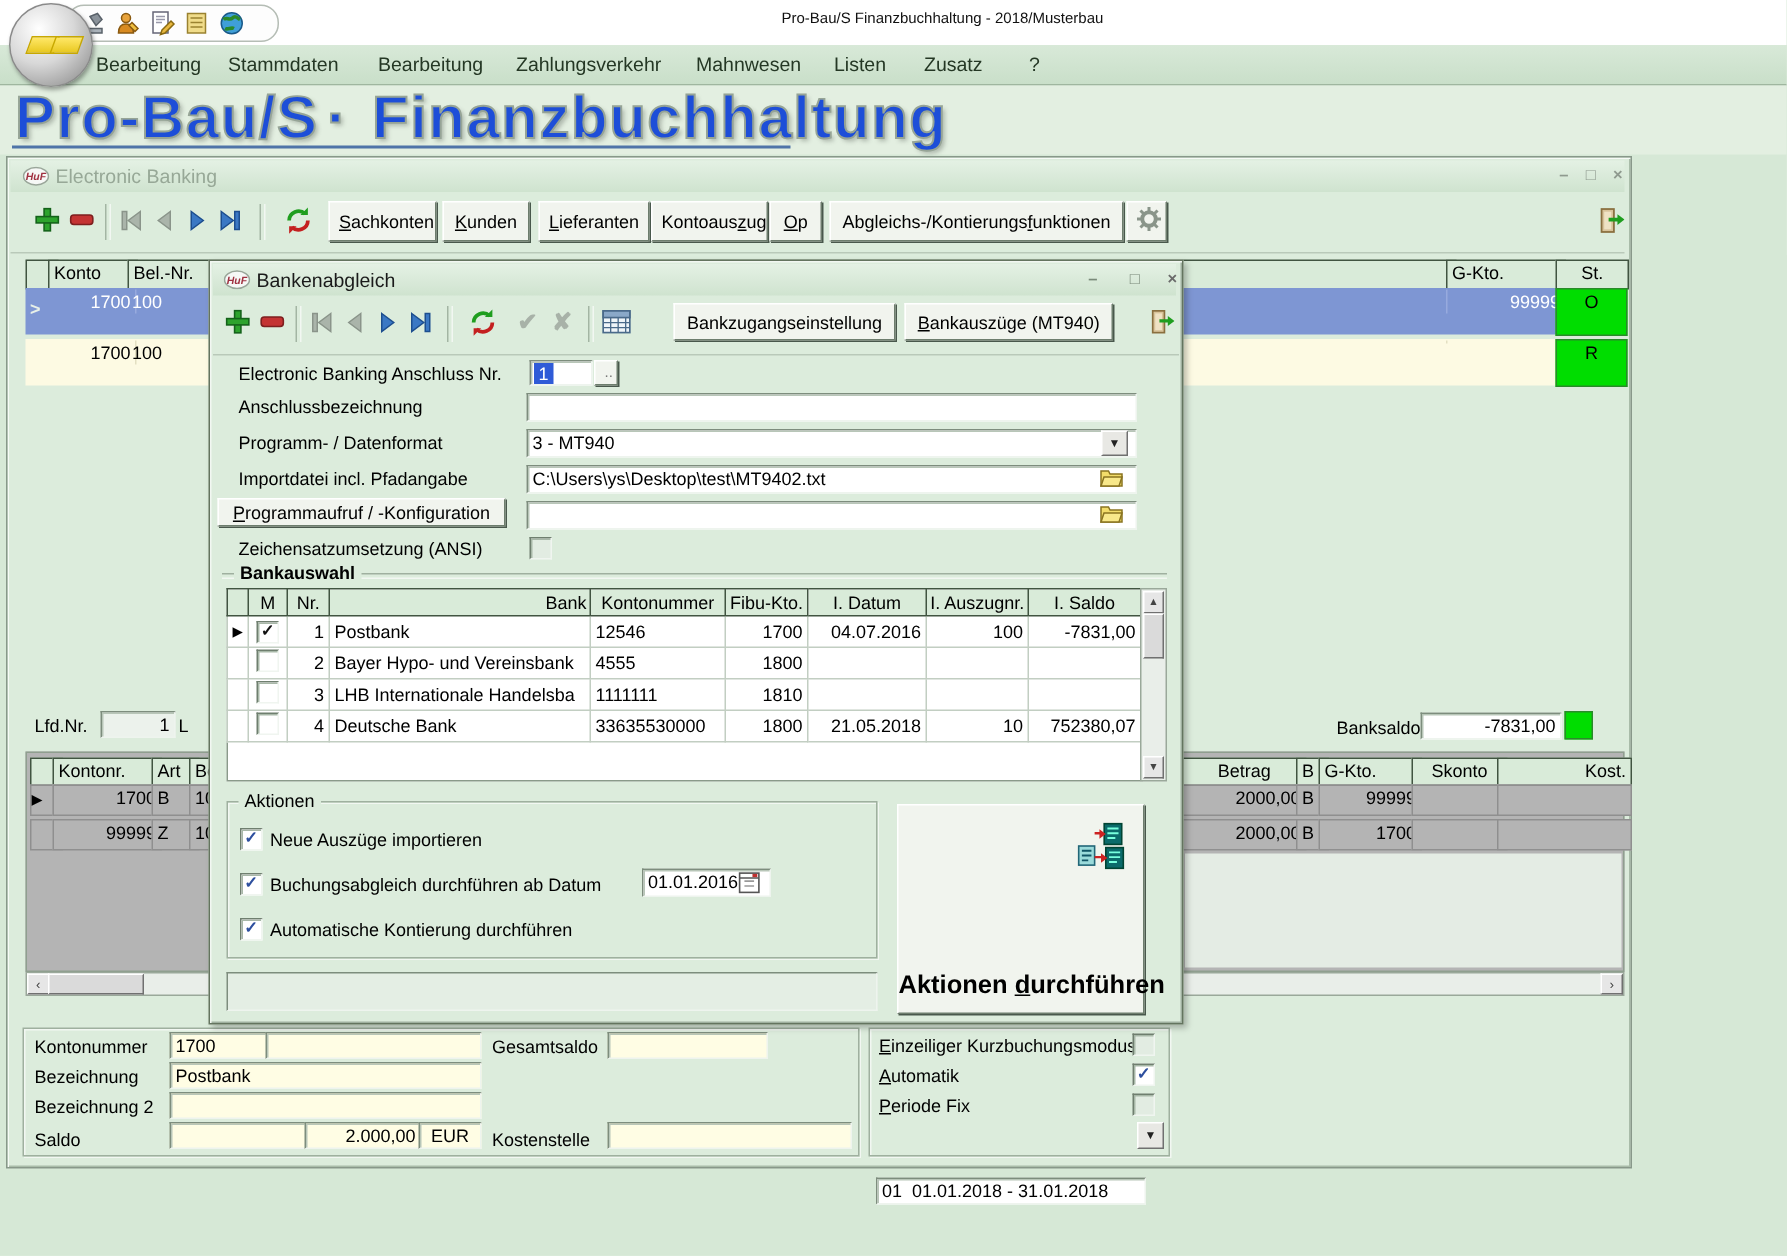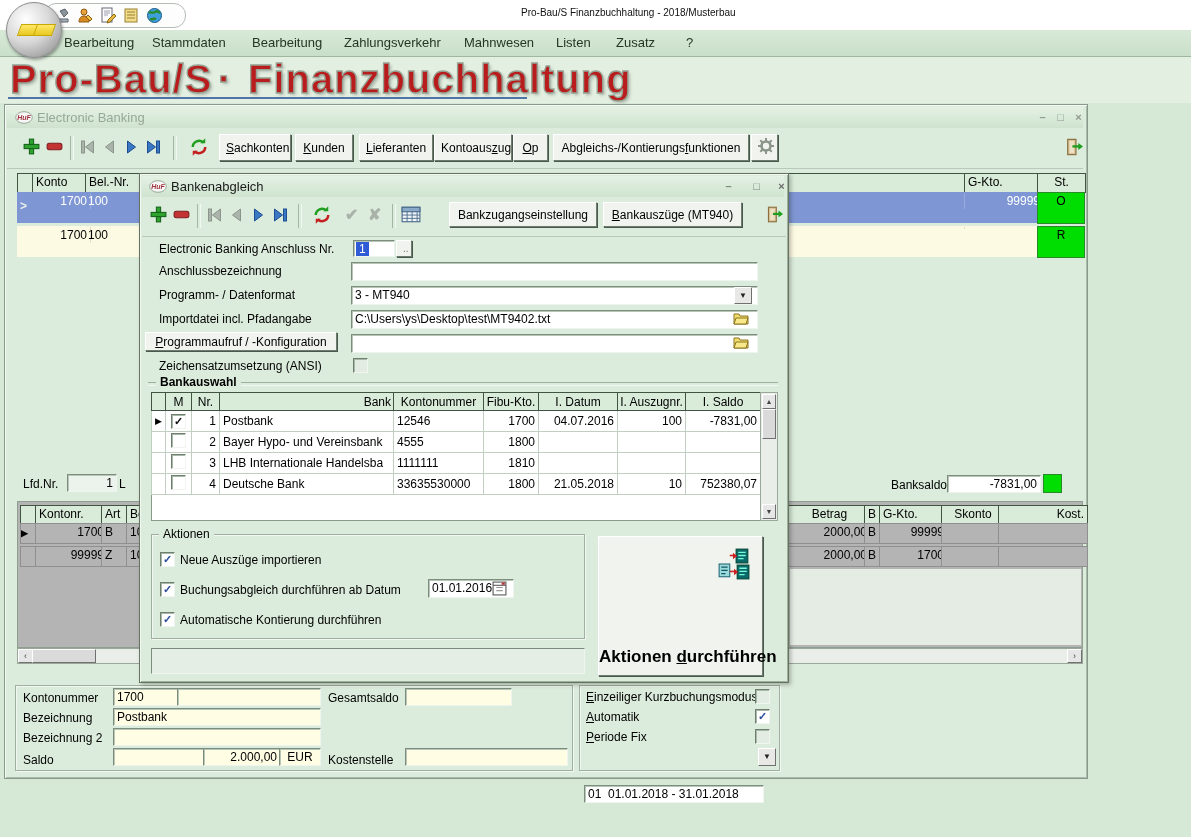--- a/index.html
+++ b/index.html
@@ -12,21 +12,21 @@
   .apptitle{top:7px;font-size:10px;color:#111}
   .pill{left:44px;top:3px;width:140px;height:23px;background:#fdfdfd;border:1px solid #b5bdb5;border-radius:12px}
   .pill svg{position:absolute;top:3px}
   .logo{left:6px;top:2px;width:54px;height:54px;border-radius:50%;z-index:6;
         background:radial-gradient(circle at 35% 30%,#ffffff,#d8d8d8 45%,#9a9a9a 85%,#777);
         border:1px solid #8a8a8a;box-shadow:1px 2px 3px rgba(0,0,0,.35)}
   .logo .bar{position:absolute;width:17px;height:10px;background:linear-gradient(#ffe868,#e8c820);transform:skewX(-20deg);border:1px solid #c8a800}
   .menubar{left:0;top:30px;width:1191px;height:26px;background:linear-gradient(#d8e9d8,#c9dfc9);border-bottom:1px solid #9fb69f}
   .mitem{position:absolute;top:5px;font-size:13px;color:#243724;cursor:default}
   .banner{left:0;top:57px;width:1191px;height:46px;background:#e3efe1}
-  .bantext{position:absolute;top:0;font-size:40px;font-weight:bold;letter-spacing:1px;color:#b91c1c;
+  .bantext{position:absolute;top:0;font-size:40px;font-weight:bold;letter-spacing:1px;color:#1d4ed8;
            -webkit-text-stroke:1.3px #96a496;text-shadow:2px 2px 3px rgba(110,120,110,.45);white-space:nowrap}
   .banline{left:8px;top:97px;width:519px;height:2px;background:#4f74a8}
   
   .win{left:4px;top:104px;width:1082px;height:673px;background:#dcecdc;border:1px solid #88988a;
        box-shadow:inset 1px 1px 0 #f6faf6,inset -1px -1px 0 #a9bca9;z-index:2}
   .dlg{left:139px;top:173px;width:648px;height:508px;background:#dcecdc;border:1px solid #64745f;
        box-shadow:inset 1px 1px 0 #f2f7f2,inset -1px -1px 0 #9fb09f,2px 2px 4px rgba(0,0,0,.25);z-index:10}
   .tbar{background:linear-gradient(#e4f1e4,#cfe3cf)}
   .wtitle{font-size:13px;color:#97a897}
   .dtitle{font-size:13px;color:#1a1a1a}

